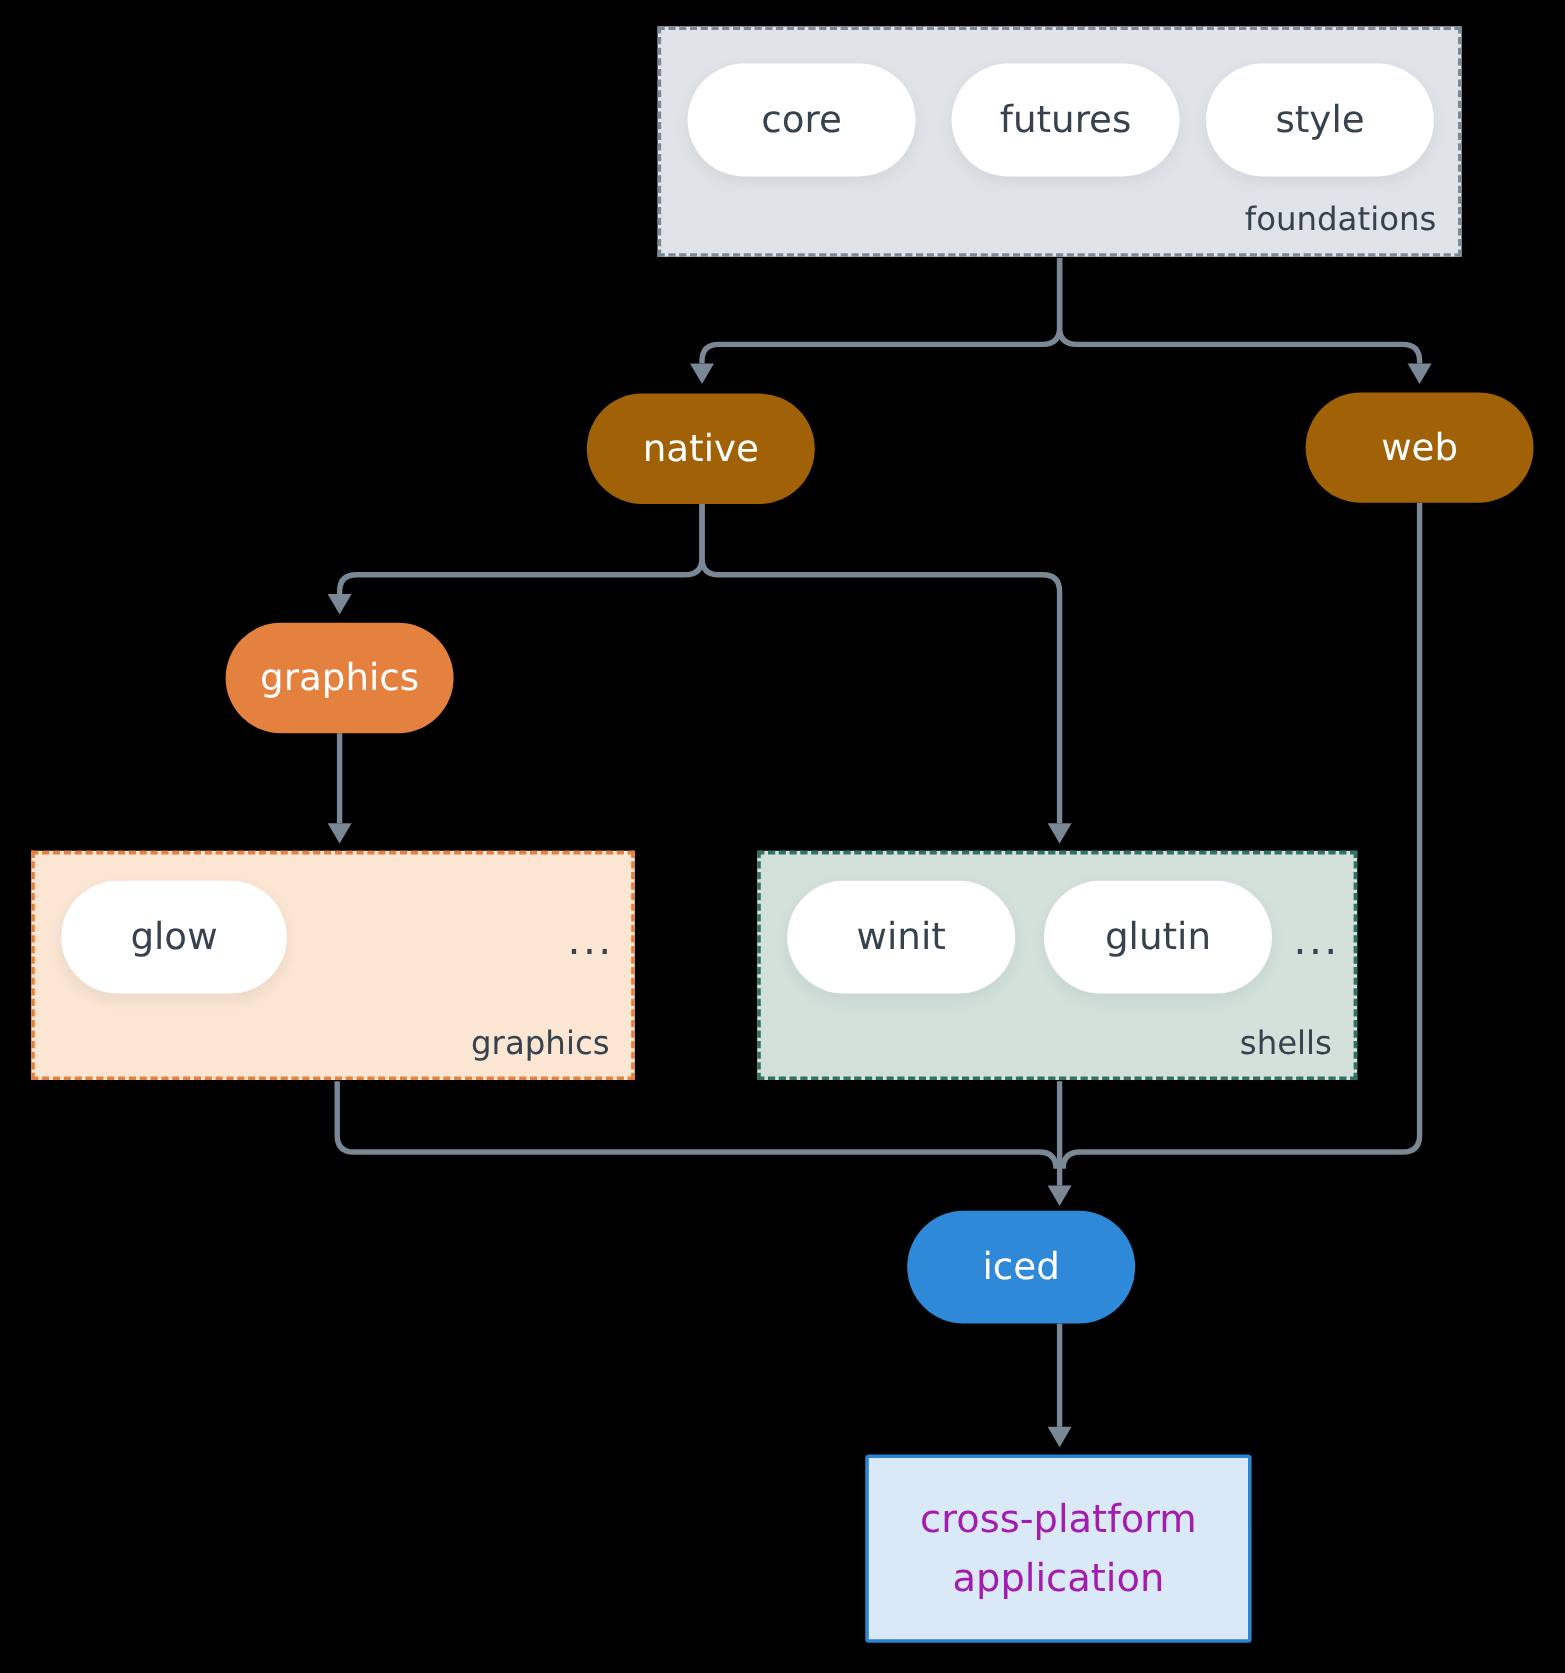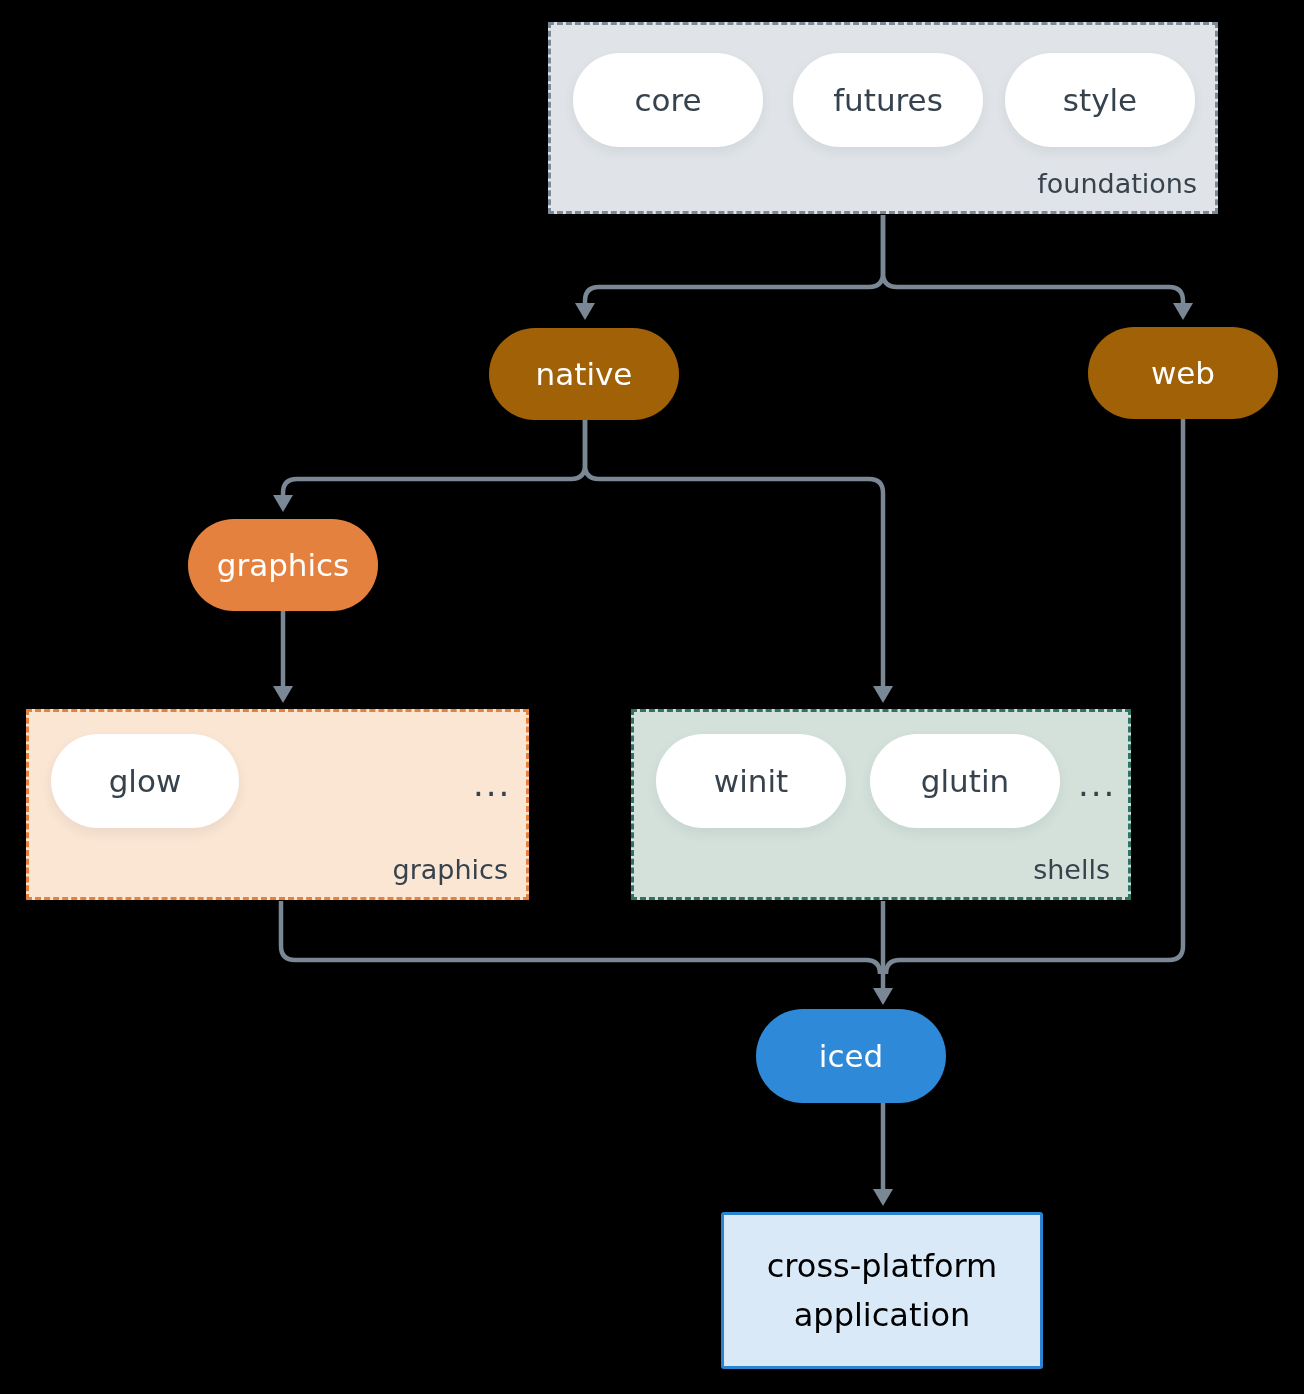--- a/index.html
+++ b/index.html
@@ -84,21 +84,21 @@
     box-sizing: border-box;
     background: #d9e9f8;
     border: 3px solid #2b84cf;
     border-radius: 3px;
     display: flex;
     flex-direction: column;
     align-items: center;
     justify-content: center;
     gap: 10px;
     font-size: 32px;
-    color: #000000;
+    color: #a21caf;
     line-height: 1.2;
   }
 </style>
 </head>
 <body>
 
 <div class="canvas">
 
   <svg class="edges" viewBox="0 0 1304 1394" aria-hidden="true">
 

